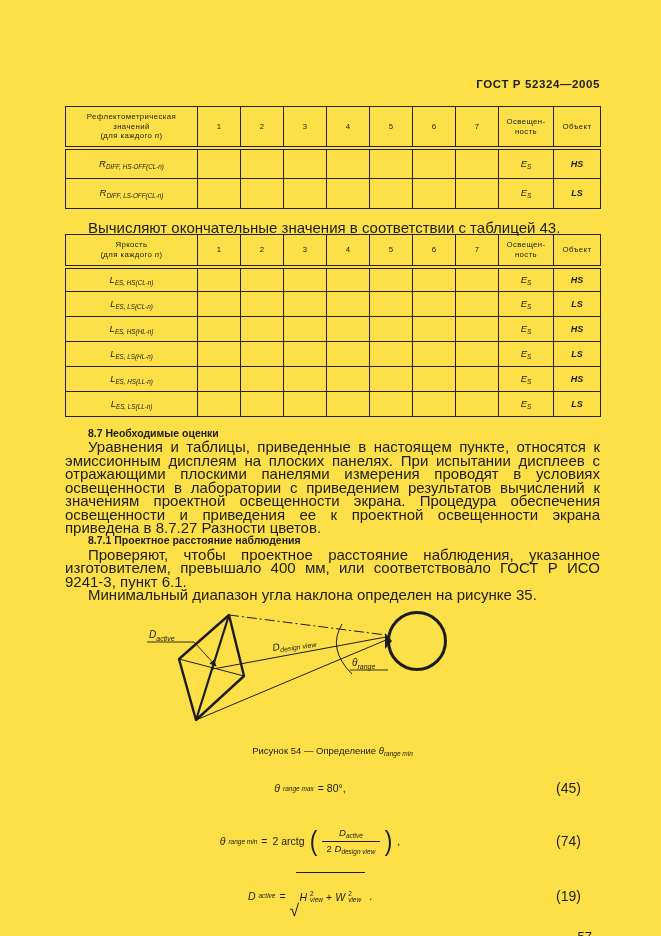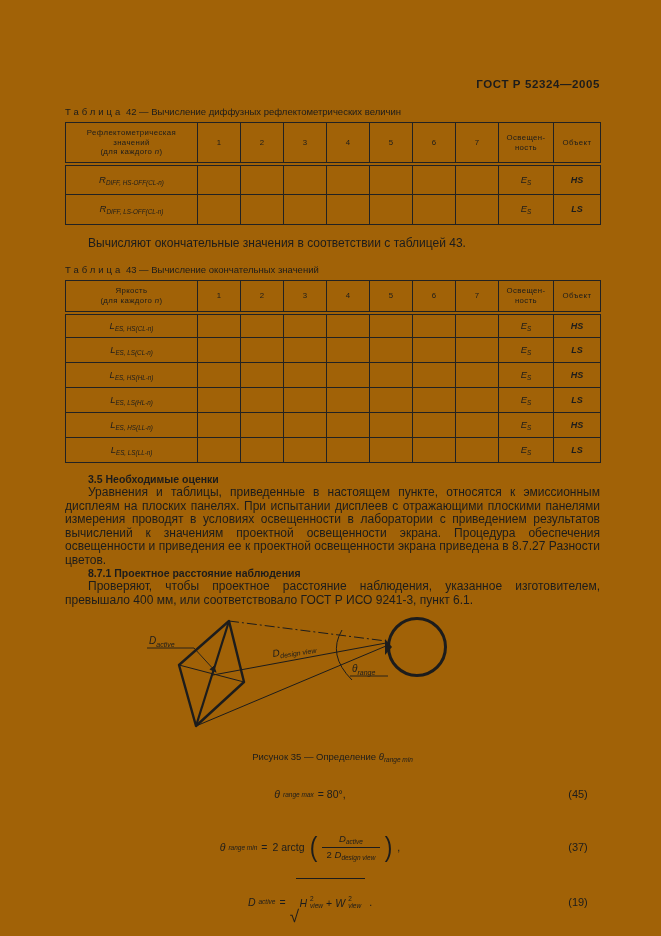--- a/index.html
+++ b/index.html
@@ -1,45 +1,45 @@
 <!DOCTYPE html>
 <html><head>
 <meta charset="utf-8">
 <style>
   * { margin:0; padding:0; box-sizing:border-box; }
   html,body { background:#888; }
   .page {
-    width:661px; height:936px; margin:0 auto; background:#a16207;
+    width:661px; height:936px; margin:0 auto; background:#fde047;
     font-family:"Liberation Sans", sans-serif; color:#1c1c1c;
     padding:78px 61px 0 65px; position:relative;
   }
   .doc-header { text-align:right; font-weight:bold; font-size:11.5px; letter-spacing:0.6px; margin-bottom:16px; }
   .tbl-caption { font-size:9.5px; margin-bottom:5px; }
   .tbl-caption .spaced { letter-spacing:3px; }
   table.gtable { border-collapse:collapse; width:535px; table-layout:fixed; }
   table.gtable th, table.gtable td { border:1px solid #222; text-align:center; vertical-align:middle; }
   table.gtable th { font-weight:normal; font-size:7.8px; letter-spacing:0.4px; line-height:1.25; padding:5px 2px; border-bottom:4px double #222; }
   table.gtable td { font-size:9px; }
   table.t42 td { height:30px; }
   table.t43 td { height:25px; }
   .rowlabel .var, .ivar { font-style:italic; font-size:9.5px; font-family:"Liberation Sans", sans-serif; }
   td sub { font-size:6.3px; font-style:italic; vertical-align:-2px; letter-spacing:0; }
   .objval { font-style:italic; font-size:9px;font-weight:bold; }
-  .body-par { font-size:12px; line-height:13.4px; text-align:justify; text-indent:23px; }
+  .body-par { font-size:15px; line-height:13.4px; text-align:justify; text-indent:23px; }
   .sec-head { font-size:10.5px; font-weight:bold; text-indent:23px; line-height:13.4px; }
   .between { margin-top:12px; }
   .cap43 { margin-top:14px; }
   .sec87 { margin-top:10px; }
   .figure-wrap { margin-top:3px; }
   .fig-caption { text-align:center; font-size:9.5px; margin-top:5px; }
   .fig-caption sub, .eq sub { font-size:6.5px; font-style:italic; vertical-align:-2px; }
   .fig-theta { font-style:italic; }
   .equation { display:flex; align-items:center; margin-top:9px; }
   .eq-body { flex:1; display:flex; justify-content:center; align-items:center; gap:3px; font-size:10.5px; }
-  .eq-num { width:44px; text-align:center; font-size:11px; }
+  .eq-num { width:44px; text-align:left; font-size:14px; }
   .mi { font-style:italic; }
   .mo { font-style:normal; margin:16px 1px; }
   .paren { font-size:27px; font-weight:normal; line-height:0.9; font-style:normal; transform:scaleX(0.85); }
   .frac { display:inline-flex; flex-direction:column; align-items:center; font-size:9.5px; margin:0 1px; }
   .frac .fnum { padding:0 5px 1.5px; }
   .frac .fden { border-top:1.1px solid #1c1c1c; padding:1.5px 5px 0; }
   .sqrt { display:inline-flex; align-items:flex-end; }
   .sqrt-sign { font-size:17px; line-height:0.95; margin-right:-2.5px; font-style:normal; }
   .radicand { border-top:1.2px solid #1c1c1c; padding:2px 4px 0 3px; display:inline-flex; align-items:center; gap:2px; }
   .ss { display:inline-flex; flex-direction:column; align-items:flex-start; margin-left:1px; }
@@ -48,25 +48,20 @@
   .page-num { text-align:right; font-size:13px; margin-top:10px; padding-right:8px; }
   svg text { font-family:"Liberation Sans", sans-serif; fill:#1c1c1c; }
 </style>
 </head>
 <body>
 
 <div class="page">
 
   <div class="doc-header">ГОСТ Р 52324—2005</div>
 
-  <div class="tbl-caption">
-    <span class="spaced">Таблица</span>
-    <span>42</span>
-    <span>— Вычисление диффузных рефлектометрических величин</span>
-  </div>
 
   <table class="gtable t42">
     <colgroup>
       <col style="width:132px">
         <col style="width:43px">
         <col style="width:43px">
         <col style="width:43px">
         <col style="width:43px">
         <col style="width:43px">
         <col style="width:43px">
@@ -118,25 +113,20 @@
           <td></td>
           <td></td>
         <td><span class="ivar">E</span><sub>S</sub></td>
         <td class="objval">LS</td>
       </tr>
     </tbody>
   </table>
 
   <p class="body-par between">Вычисляют окончательные значения в соответствии с таблицей 43.</p>
 
-  <div class="tbl-caption cap43">
-    <span class="spaced">Таблица</span>
-    <span>43</span>
-    <span>— Вычисление окончательных значений</span>
-  </div>
 
   <table class="gtable t43">
     <colgroup>
       <col style="width:132px">
         <col style="width:43px">
         <col style="width:43px">
         <col style="width:43px">
         <col style="width:43px">
         <col style="width:43px">
         <col style="width:43px">
@@ -234,24 +224,25 @@
           <td></td>
           <td></td>
           <td></td>
         <td><span class="ivar">E</span><sub>S</sub></td>
         <td class="objval">LS</td>
       </tr>
     </tbody>
   </table>
 
   <div class="sec87">
-    <div class="sec-head">3.5 Необходимые оценки</div>
+    <div class="sec-head">8.7 Необходимые оценки</div>
     <p class="body-par">Уравнения и таблицы, приведенные в настоящем пункте, относятся к эмиссионным дисплеям на плоских панелях. При испытании дисплеев с отражающими плоскими панелями измерения проводят в условиях освещенности в лаборатории с приведением результатов вычислений к значениям проектной освещенности экрана. Процедура обеспечения освещенности и приведения ее к проектной освещенности экрана приведена в 8.7.27 Разности цветов.</p>
     <div class="sec-head">8.7.1 Проектное расстояние наблюдения</div>
     <p class="body-par">Проверяют, чтобы проектное расстояние наблюдения, указанное изготовителем, превышало 400 мм, или соответствовало ГОСТ Р ИСО 9241-3, пункт 6.1.</p>
+    <p class="body-par">Минимальный диапазон угла наклона определен на рисунке 35.</p>
   </div>
 
   <div class="figure-wrap">
     <svg width="535" height="132" viewBox="65 616 535 132">
       <defs>
         <marker id="arr" markerWidth="9" markerHeight="8" refX="7" refY="3.5" orient="auto">
           <path d="M0,0 L8,3.5 L0,7 z" fill="#1c1c1c"></path>
         </marker>
       </defs>
 
@@ -271,21 +262,21 @@
       <text x="149" y="650" font-size="10" font-style="italic"><tspan>D</tspan><tspan font-size="7" dy="2.5">active</tspan></text>
       <line x1="147" y1="654" x2="194" y2="654" stroke="#1c1c1c" stroke-width="0.9"></line>
       <line x1="194" y1="654" x2="216" y2="678" stroke="#1c1c1c" stroke-width="0.9" marker-end="url(#arr)"></line>
 
       <text x="273" y="663" font-size="10" font-style="italic" transform="rotate(-9 273 663)"><tspan>D</tspan><tspan font-size="7" dy="2.5">design view</tspan></text>
 
       <text x="352" y="678" font-size="10" font-style="italic"><tspan>θ</tspan><tspan font-size="7" dy="2.5">range</tspan></text>
       <line x1="350" y1="682" x2="388" y2="682" stroke="#1c1c1c" stroke-width="0.9"></line>
     </svg>
     <div class="fig-caption">
-      <span>Рисунок 35 — Определение </span><span class="fig-theta">θ</span><sub>range min</sub>
+      <span>Рисунок 54 — Определение </span><span class="fig-theta">θ</span><sub>range min</sub>
     </div>
   </div>
 
   <div class="eq">
     <div class="equation">
       <div class="eq-body">
         <span class="mi">θ</span>
           <sub>range max</sub>
         <span class="mo">= 80°,</span>
       </div>
@@ -299,21 +290,21 @@
         <span class="mo">=</span>
         <span class="mo">2 arctg</span>
         <span class="paren">(</span>
         <span class="frac">
           <span class="fnum"><span class="mi">D</span><sub>active</sub></span>
           <span class="fden"><span>2 </span><span class="mi">D</span><sub>design view</sub></span>
         </span>
         <span class="paren">)</span>
         <span class="mo">,</span>
       </div>
-      <div class="eq-num">(37)</div>
+      <div class="eq-num">(74)</div>
     </div>
 
     <div class="equation">
       <div class="eq-body">
         <span class="mi">D</span>
           <sub>active</sub>
         <span class="mo">=</span>
         <span class="sqrt">
           <span class="sqrt-sign">√</span>
           <span class="radicand">

